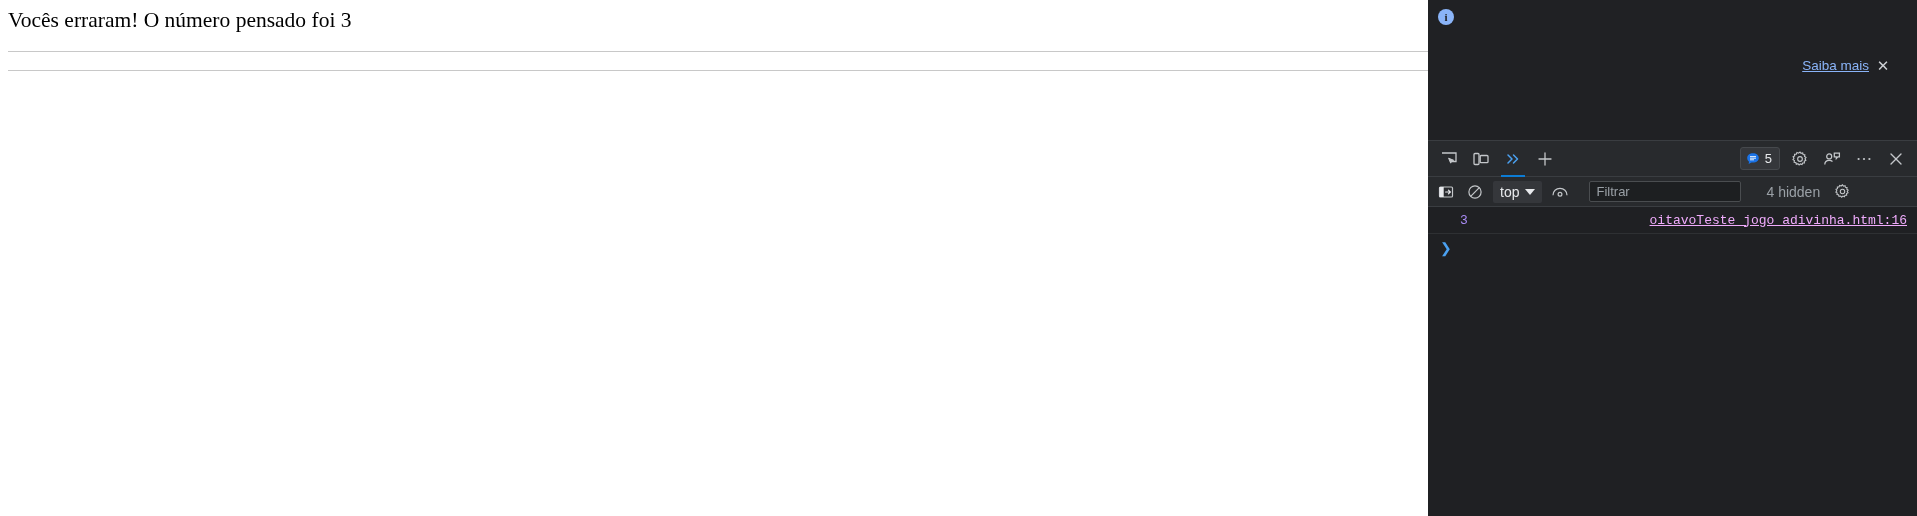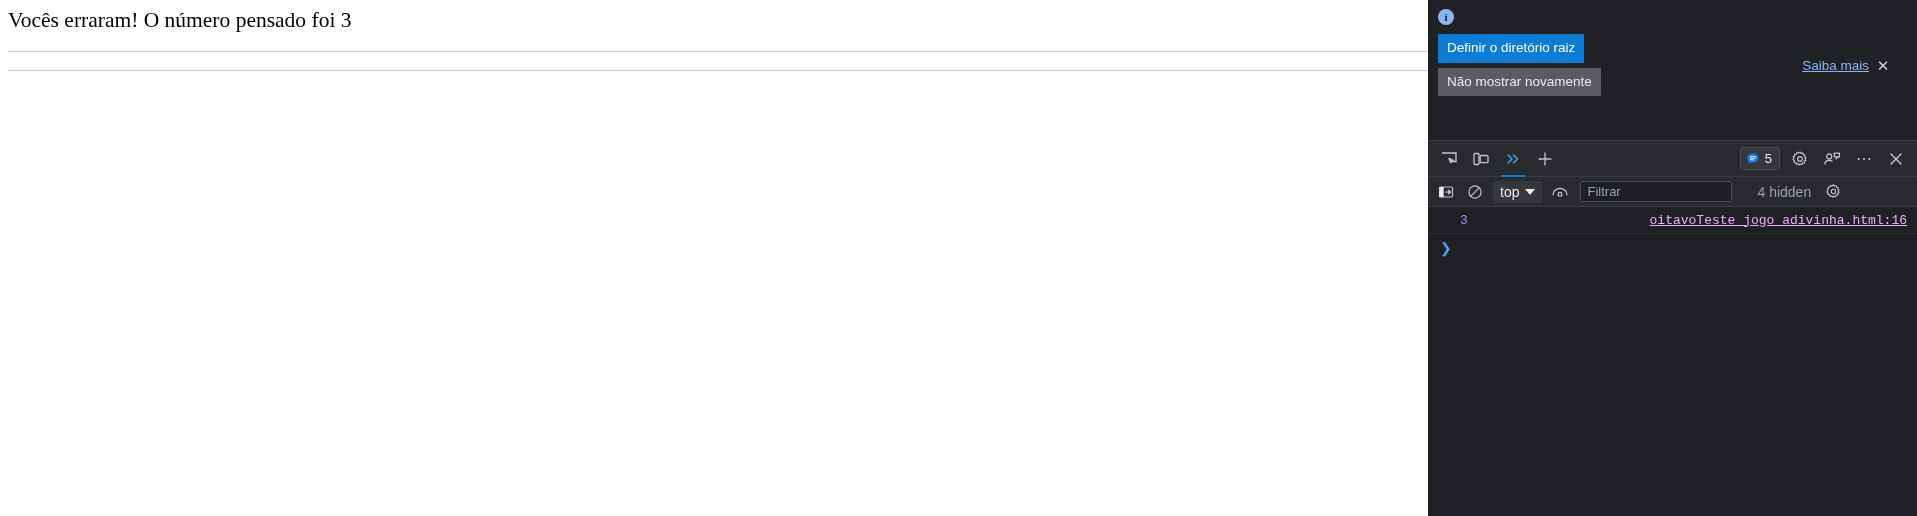--- a/index.html
+++ b/index.html
@@ -215,21 +215,21 @@
     background: #1d1f21;
     border: 1px solid #4a4d50;
     border-radius: 2px;
     color: #e8eaed;
     font-size: 13px;
     font-family: "Liberation Sans", sans-serif;
     padding: 3px 6px;
     width: 152px;
     height: 21px;
     box-sizing: border-box;
-    margin: 0 4px 0 4px;
+    margin: 0 4px 0 13px;
     outline: none;
   }
   .filter-input::placeholder { color: #9aa0a6; }
   .hidden-count {
     font-size: 14px;
     color: #9aa0a6;
     white-space: nowrap;
     margin: 0 6px 0 18px;
   }
 
@@ -298,24 +298,20 @@
   <div id="infobar">
     <div class="infobar-top">
       <div class="info-icon">i</div>
     </div>
 
     <div class="infobar-links">
       <span class="learn-more">Saiba mais</span>
       <span class="infobar-close">✕</span>
     </div>
 
-    <div class="infobar-buttons">
-      <button class="btn btn-primary">Definir o diretório raiz</button>
-      <button class="btn btn-secondary">Não mostrar novamente</button>
-    </div>
   </div>
 
   <div id="dt-toolbar">
 
     <div class="tb-btn">
       <svg width="18" height="18" viewBox="0 0 18 18" fill="none" stroke="#c4c7ca" stroke-width="1.3">
         <path d="M2 3h14v8.5H10.5"></path>
         <path d="M8.6 8.2l5.1 2.1-2.1.65-.9 2.2z" fill="#c4c7ca" stroke="#c4c7ca" stroke-width="1"></path>
       </svg>
     </div>

